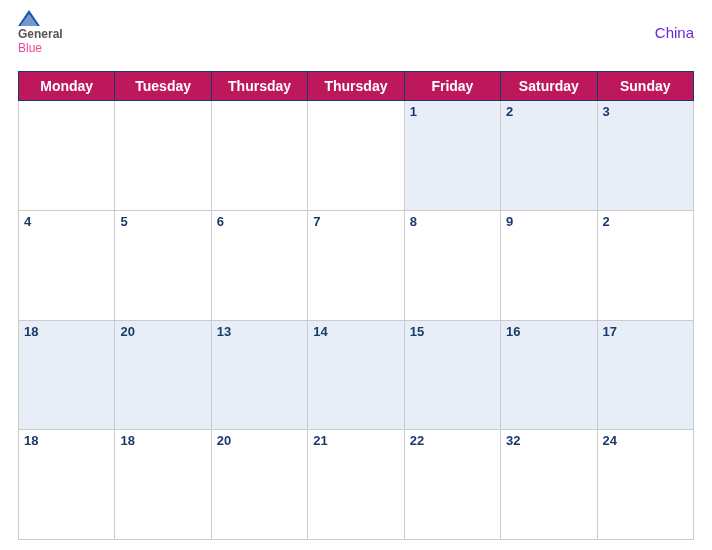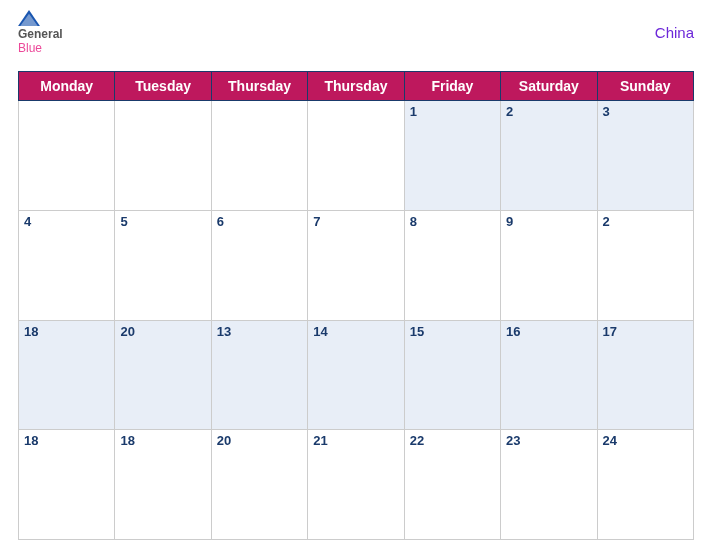--- a/index.html
+++ b/index.html
@@ -170,17 +170,17 @@
         <td><span class="day-num">15</span></td>
         <td><span class="day-num">16</span></td>
         <td><span class="day-num">17</span></td>
       </tr>
       <tr class="row-even">
         <td><span class="day-num">18</span></td>
         <td><span class="day-num">18</span></td>
         <td><span class="day-num">20</span></td>
         <td><span class="day-num">21</span></td>
         <td><span class="day-num">22</span></td>
-        <td><span class="day-num">23</span></td>
+        <td><span class="day-num">32</span></td>
         <td><span class="day-num">24</span></td>
       </tr>
     </tbody>
 </table>
 
 </body></html>

